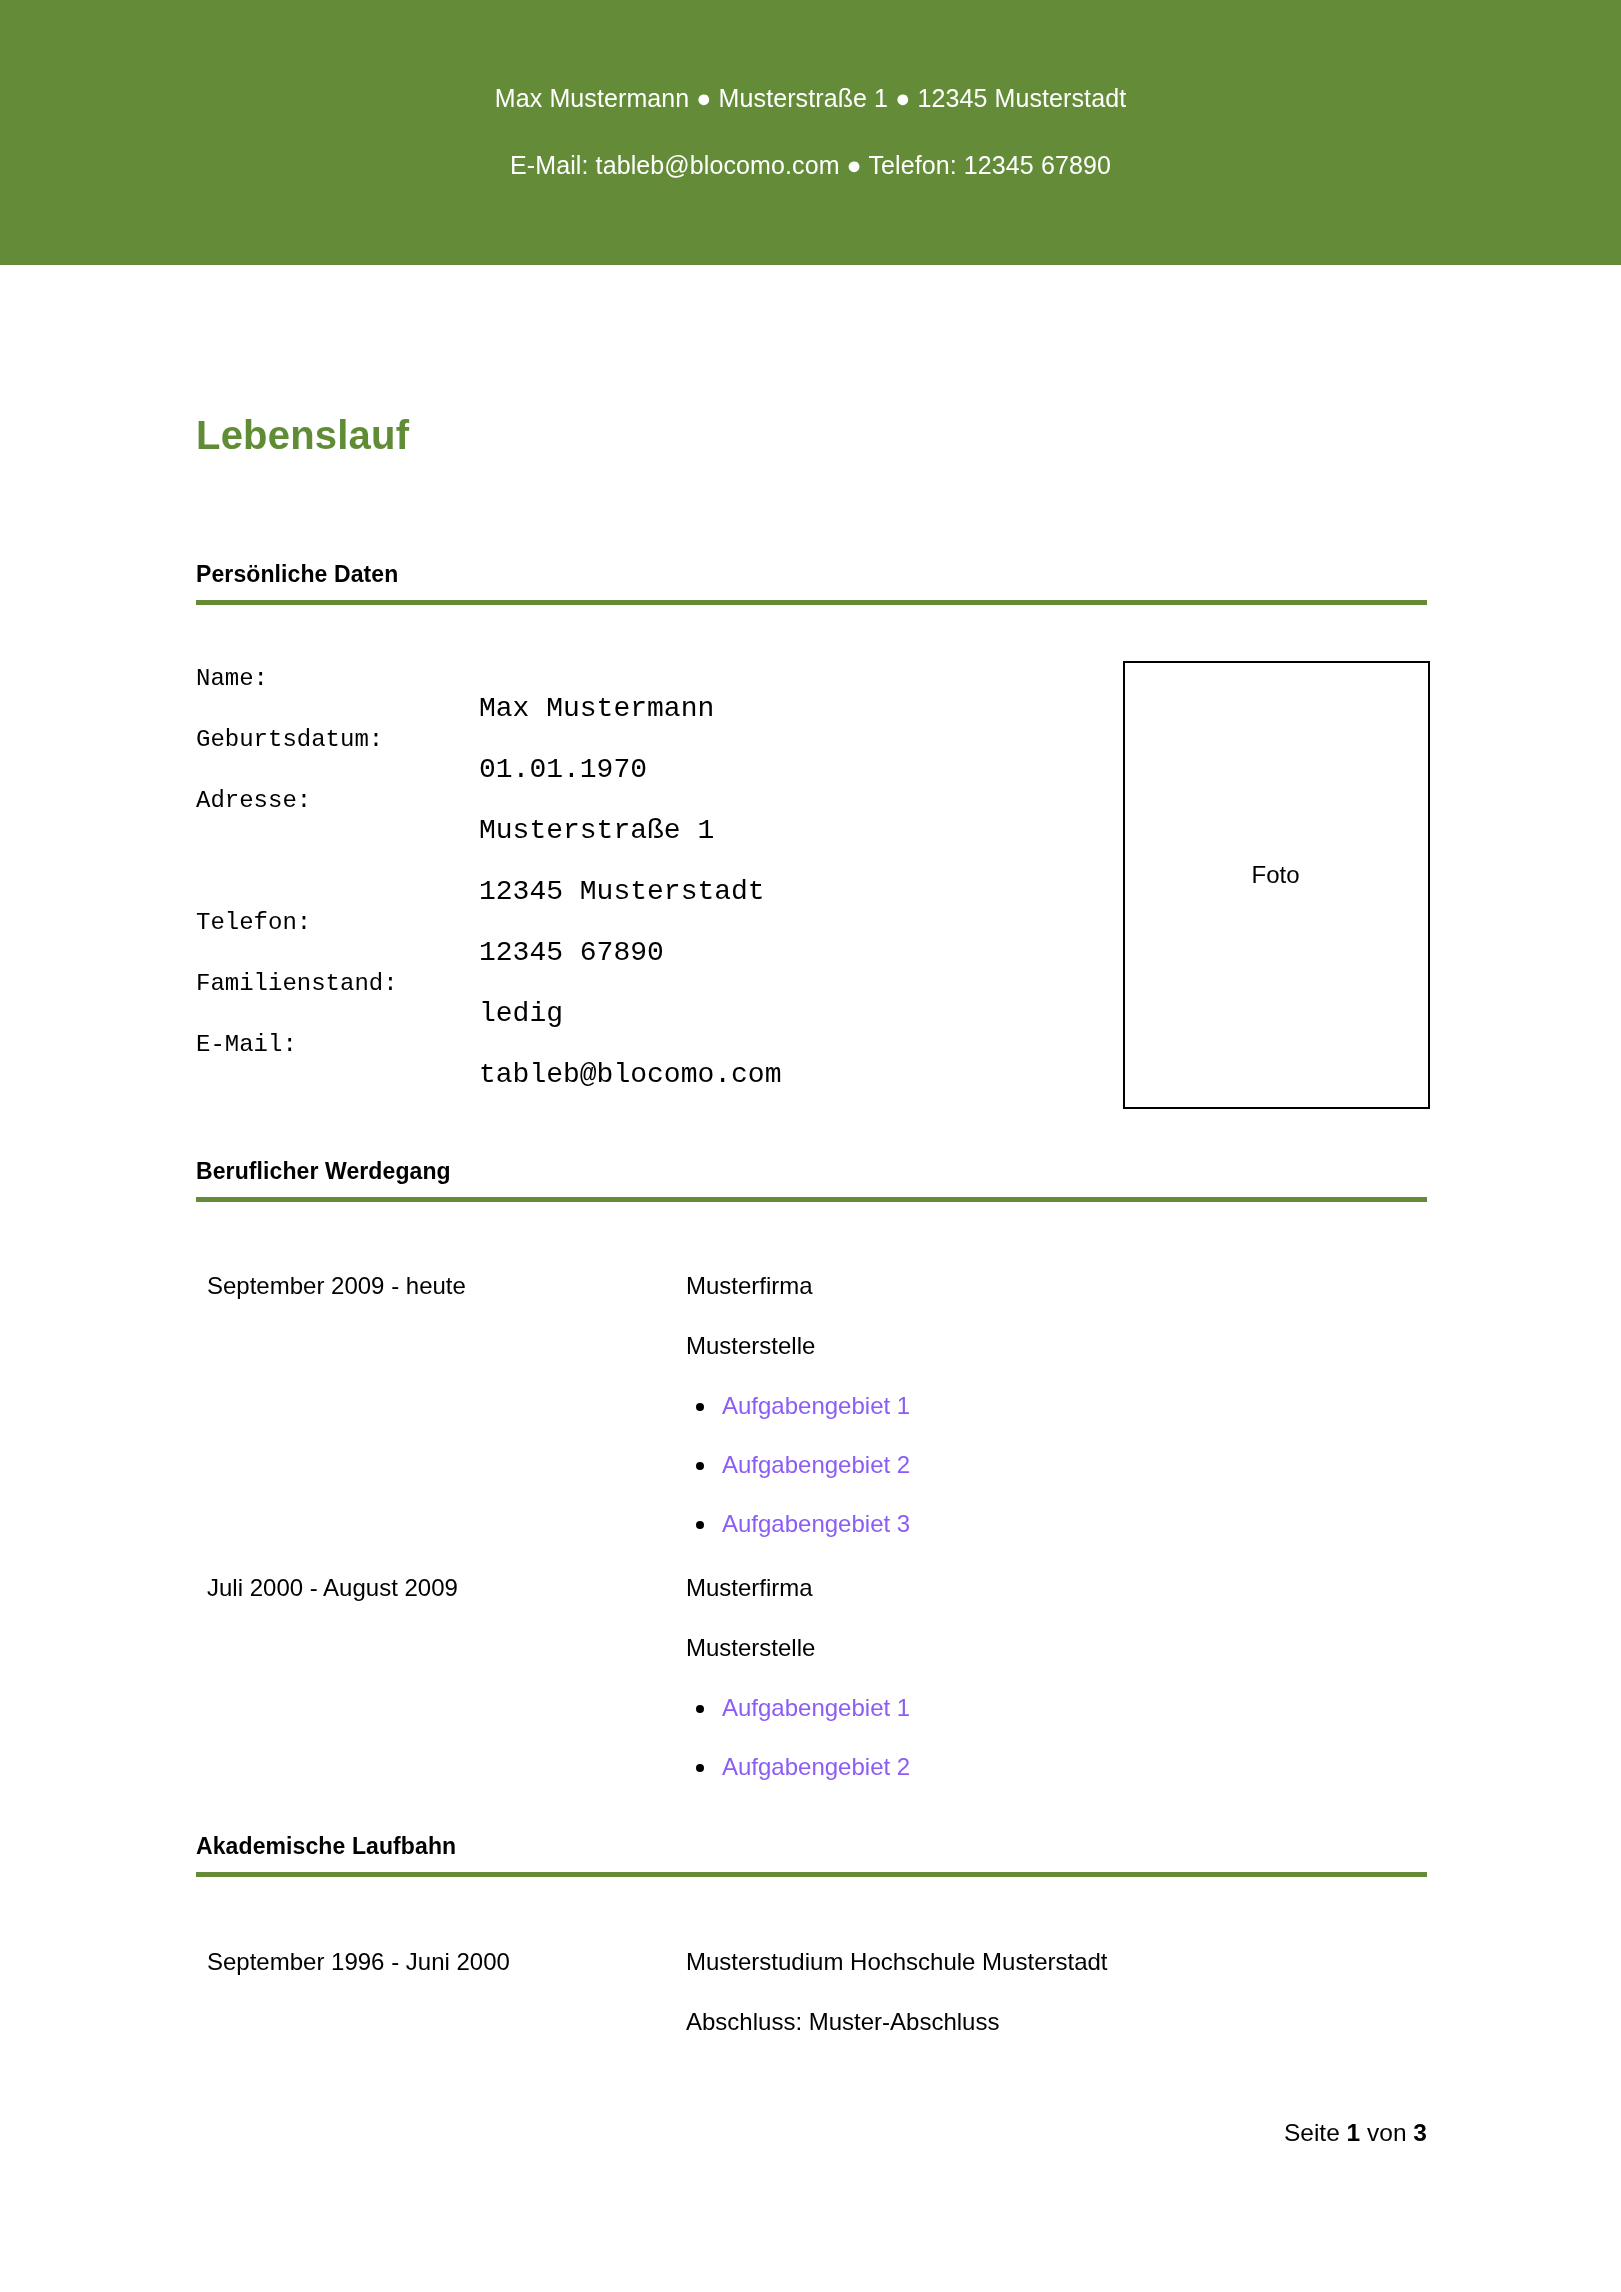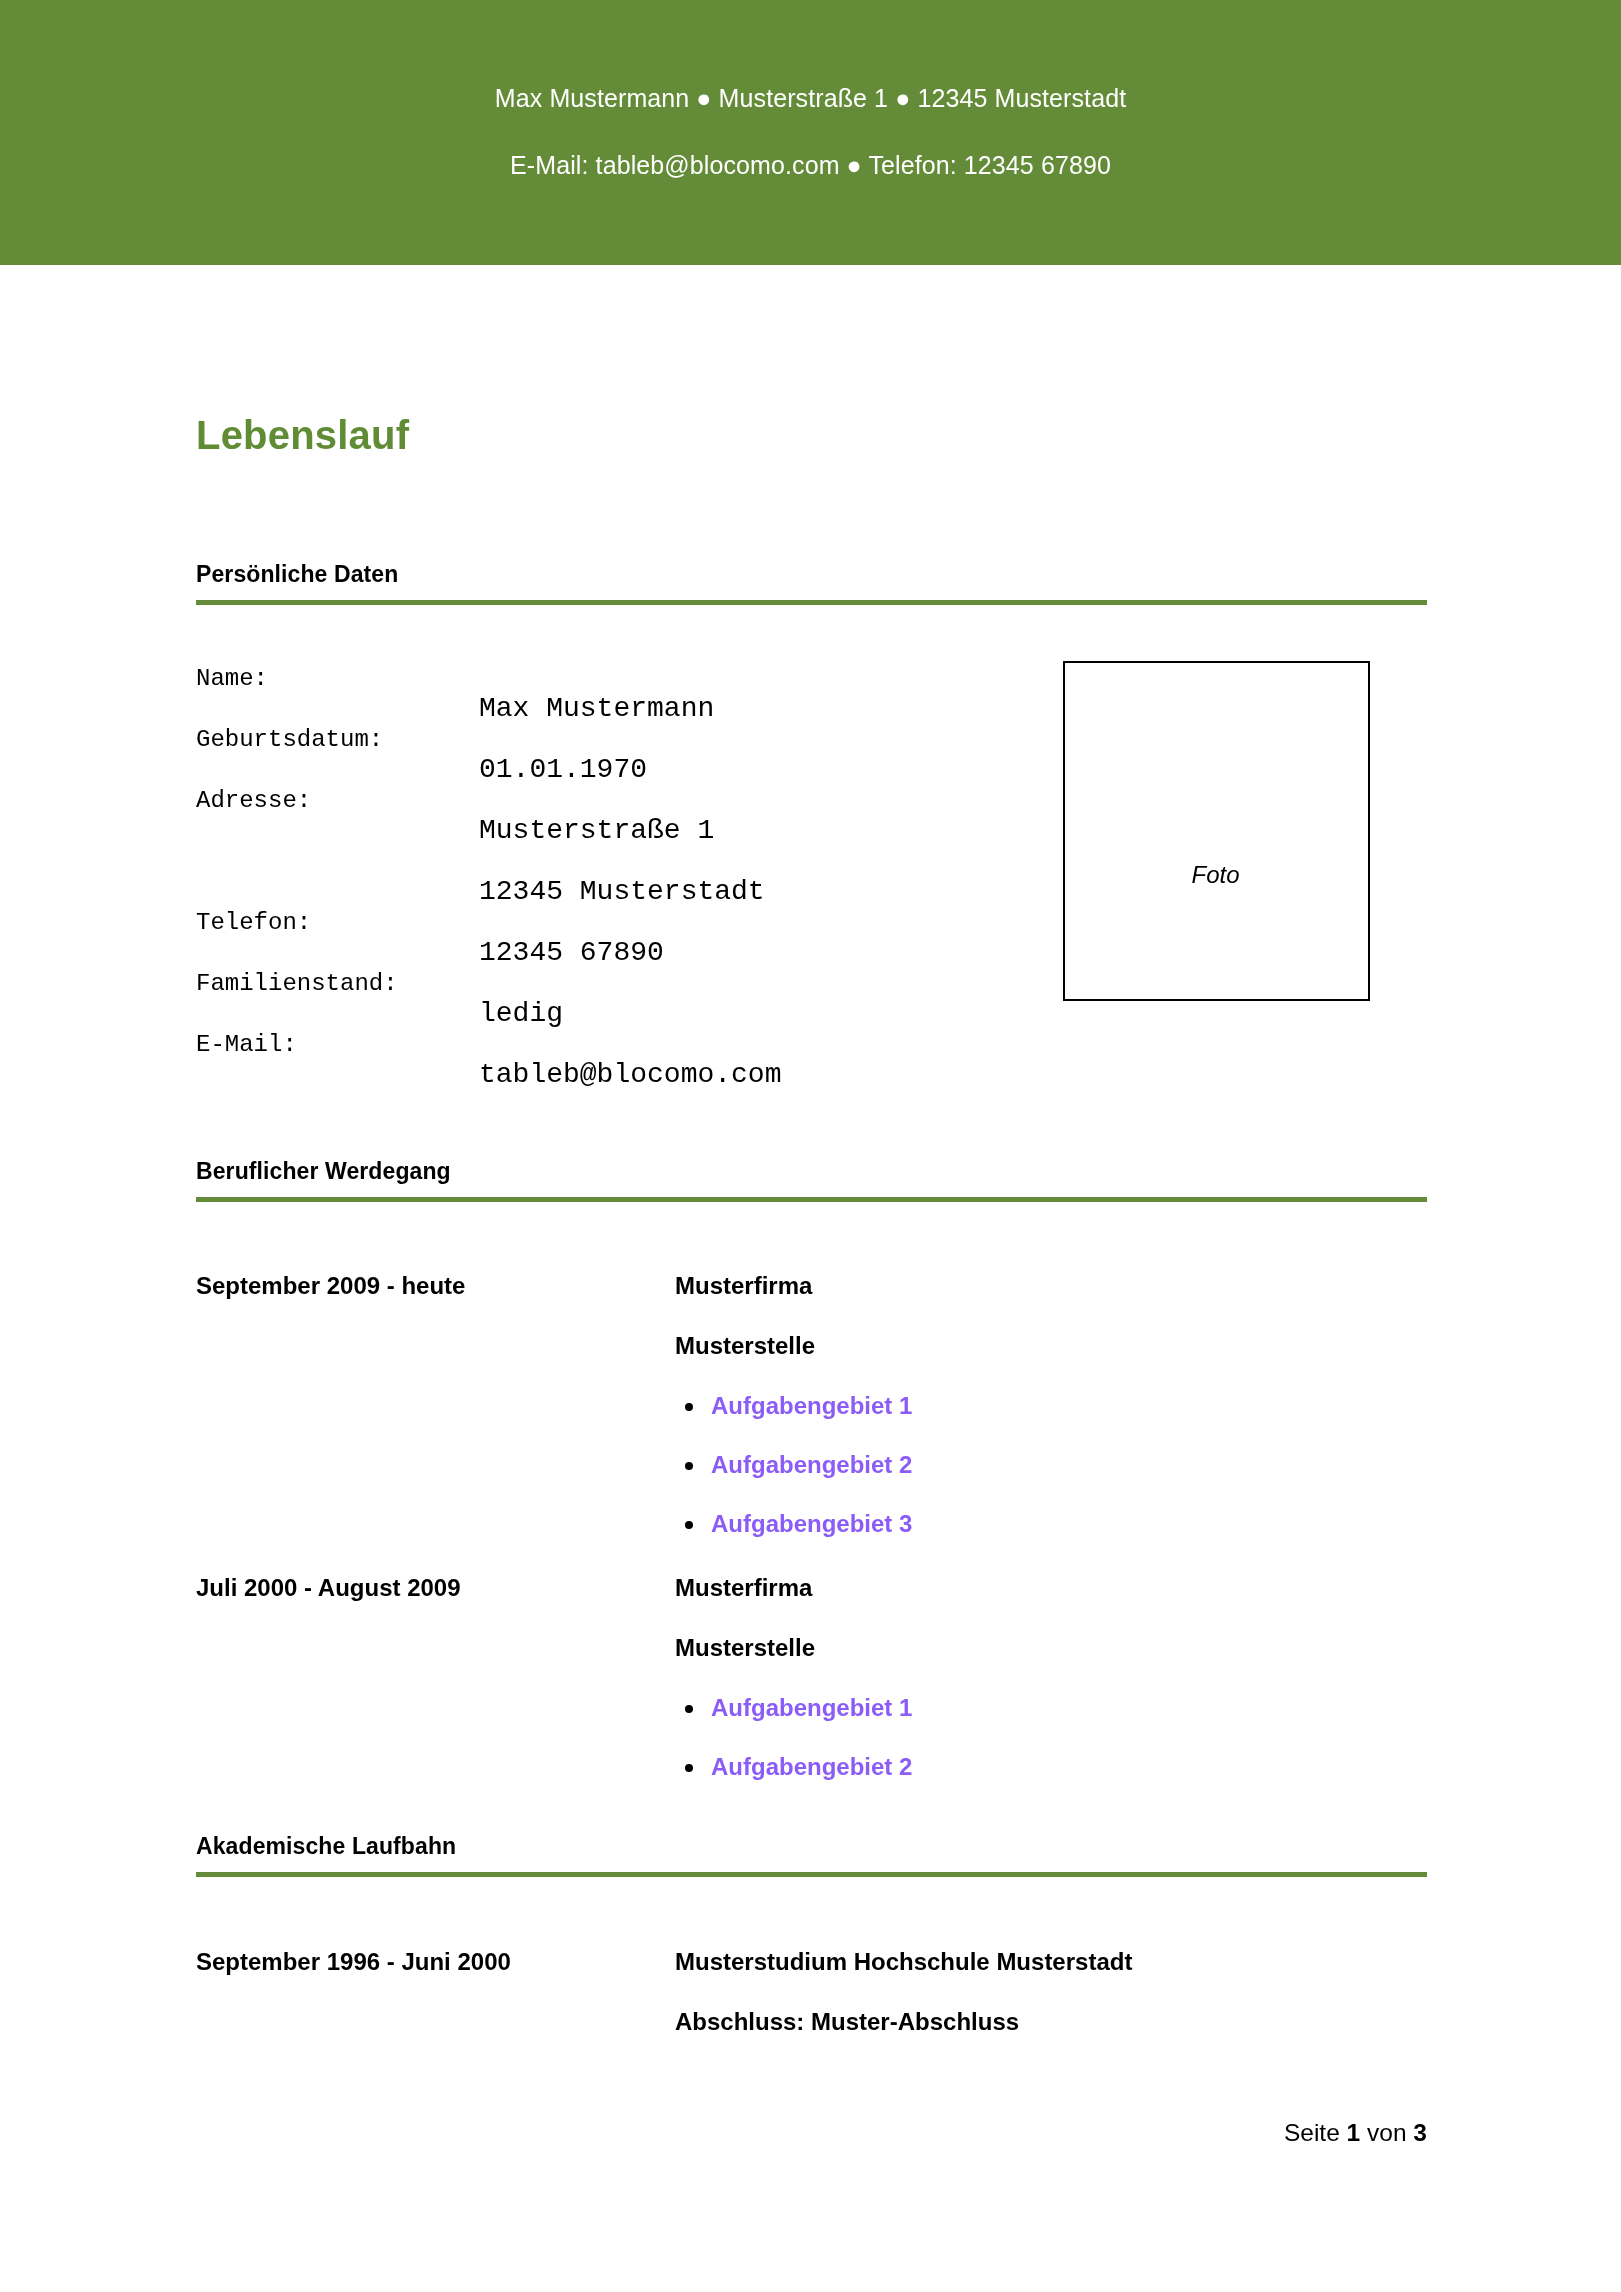--- a/index.html
+++ b/index.html
@@ -109,45 +109,43 @@
     font-size: 28px;
     line-height: 1;
     color: #000000;
     margin-top: 28px;
   }
   .pd-row-cont .pd-label { visibility: hidden; }
 
   
   .foto-box {
     position: absolute;
-    left: 1063px;
+    left: 1123px;
     top: 661px;
     width: 307px;
-    height: 340px;
+    height: 448px;
     border: 2.9px solid #000000;
     box-sizing: border-box;
-    font-style: italic;
   }
   .foto-label {
     position: absolute;
     left: 0;
     top: 200px;
     width: 301px;
     text-align: center;
     font-size: 24px;
     line-height: 1;
     color: #000000;
   }
 
   
   .entries {
     position: absolute;
-    left: 0;
-    width: 1231px;
-    font-weight: bold;
+    left: 11px;
+    width: 1231px;
   }
   .entry {
     display: flex;
     align-items: flex-start;
   }
   .entry-period {
     width: 479px;
     flex: 0 0 479px;
     font-size: 24px;
     line-height: 1;

